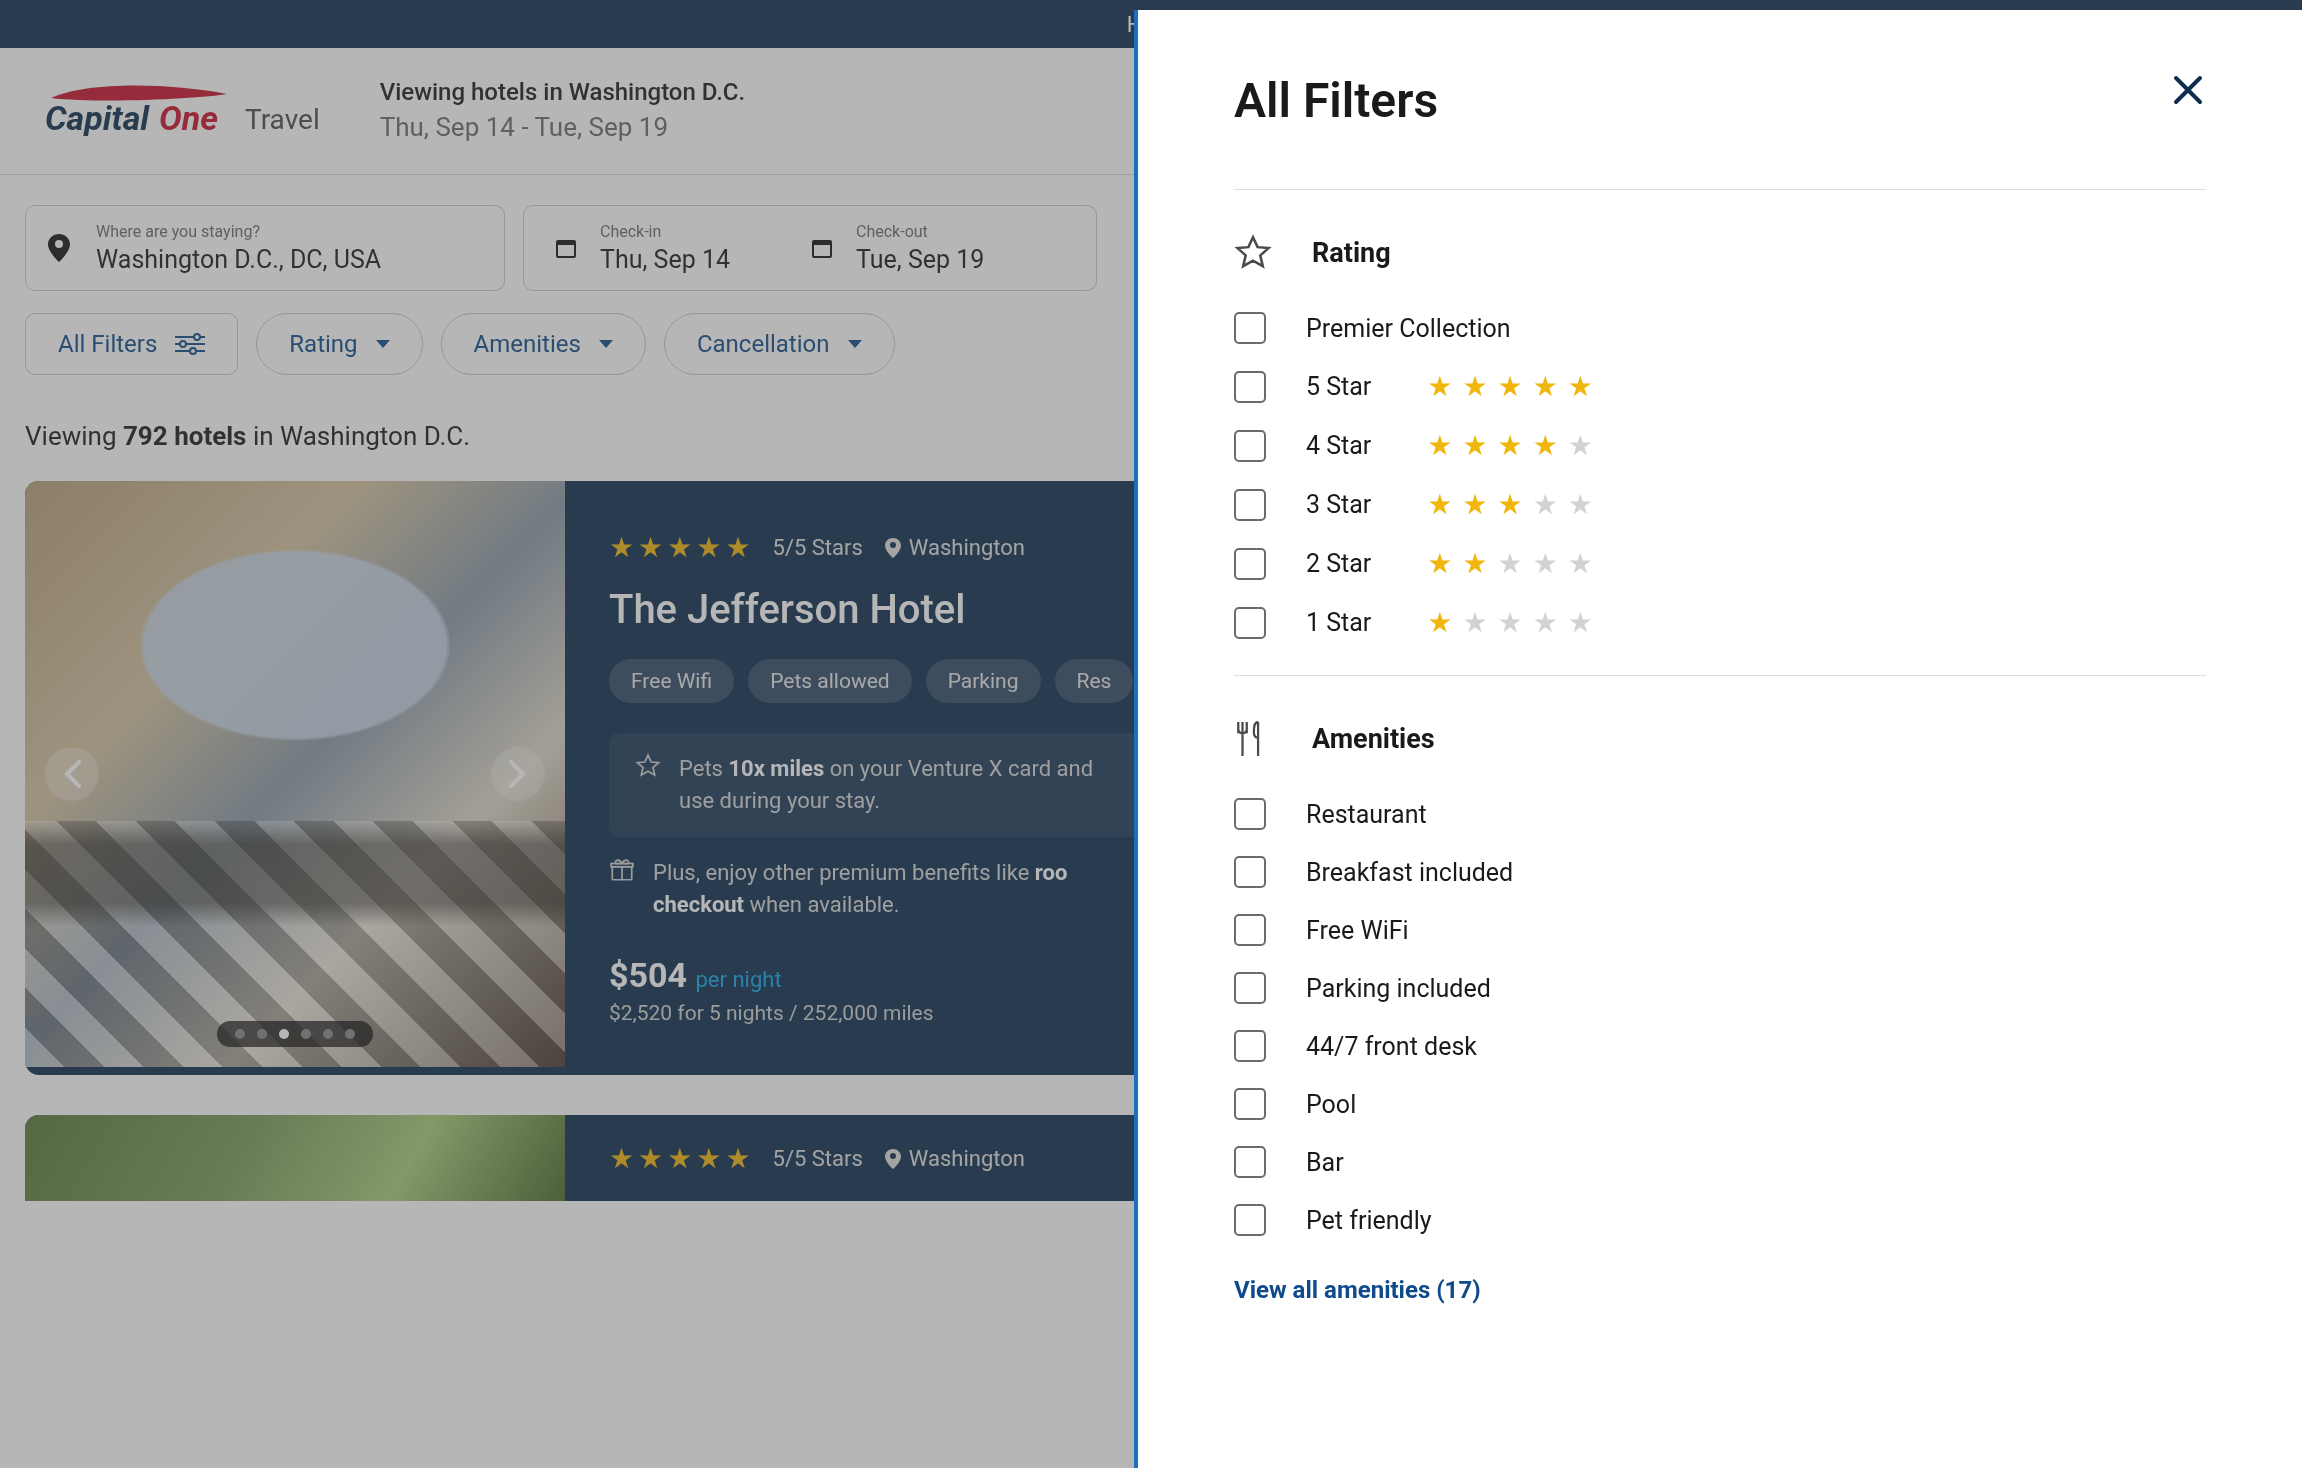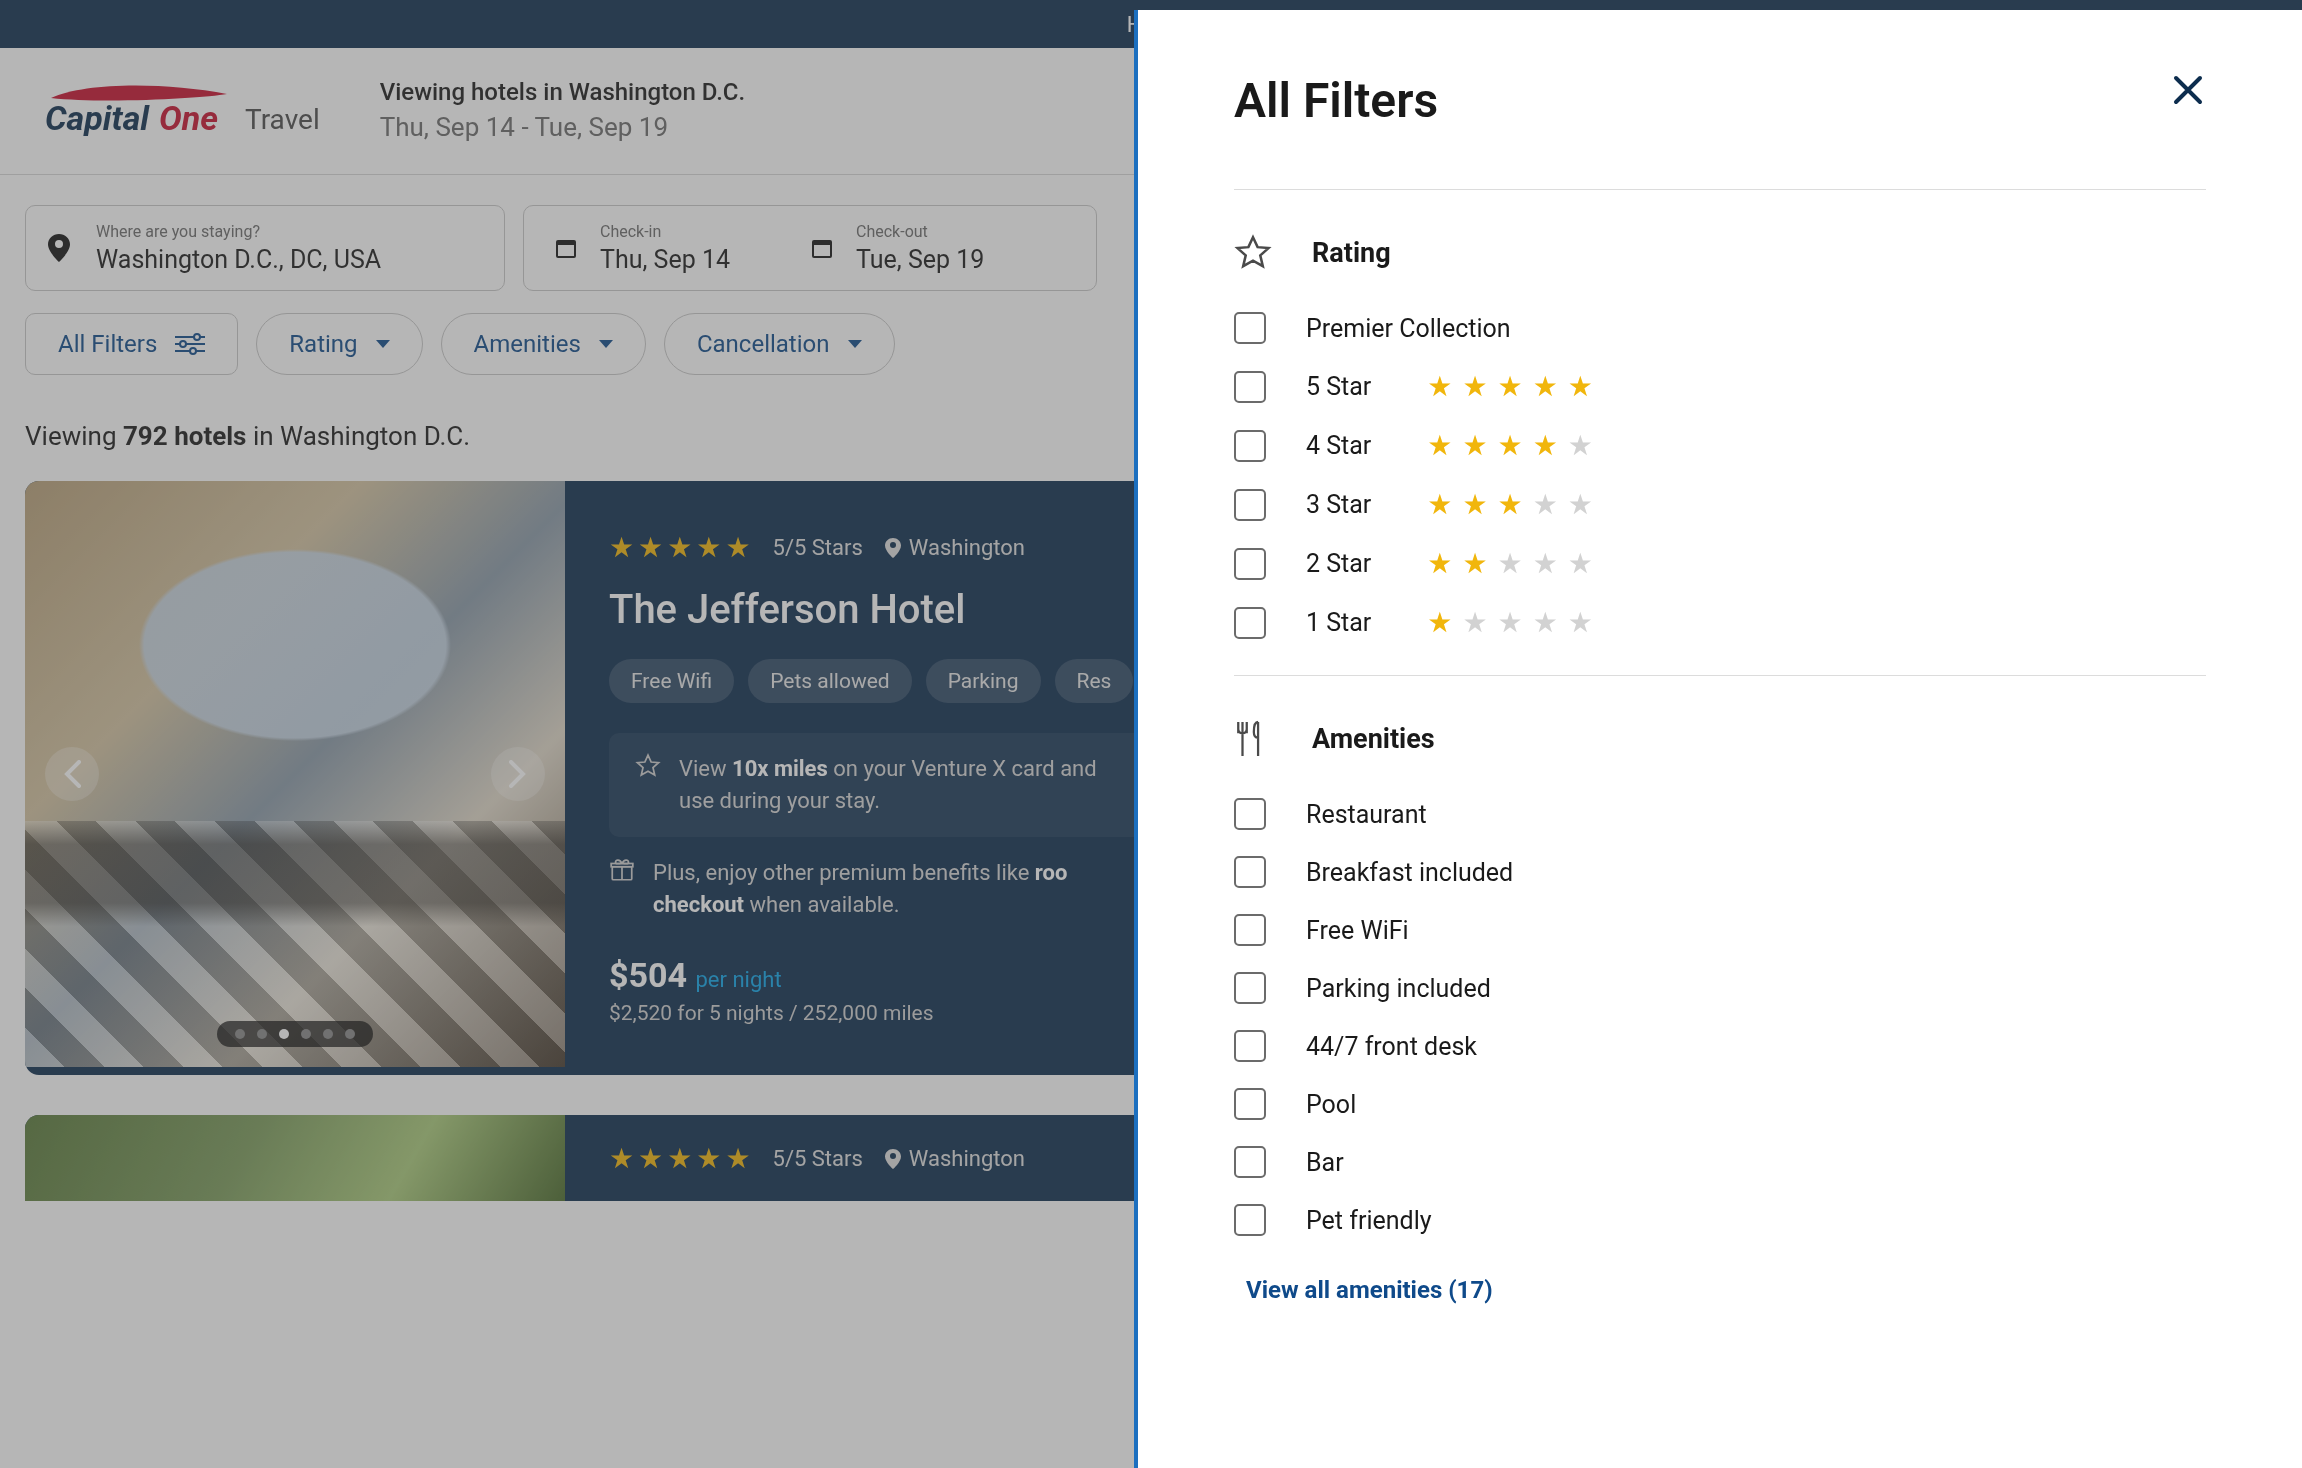--- a/index.html
+++ b/index.html
@@ -81,21 +81,21 @@
 .close-x { font-size: 40px; color: #0d2d4e; cursor: pointer; font-weight: 300; }
 .drawer-hr { border: none; border-top: 1px solid #dcdcdc; margin-bottom: 44px; }
 .section-title { display: flex; align-items: center; gap: 40px; margin-bottom: 40px; }
 .section-title .sect-icon { width: 38px; height: 38px; color: #4a4a4a; }
 .section-title .sect-label { font-size: 27px; font-weight: 700; color: #1a1a1a; }
 .check-row { display: flex; align-items: center; gap: 40px; margin-bottom: 26px; font-size: 25px; color: #1a1a1a; }
 .checkbox { width: 32px; height: 32px; border: 2.6px solid #6b6b6b; border-radius: 5px; cursor: pointer; flex-shrink: 0; }
 .rating-stars-line { display: inline-flex; gap: 10px; margin-left: 16px; }
 .star { color: #f1b60c; font-size: 28px; }
 .star.off { color: #d2d2d2; }
-.view-all-link { color: #0f4a8a; font-weight: 700; font-size: 24px; cursor: pointer; margin-top: 14px; display: inline-block; margin-left: 12px; }
+.view-all-link { color: #0f4a8a; font-weight: 700; font-size: 24px; cursor: pointer; margin-top: 14px; display: inline-block; }
 
 svg { display: block; }
 </style>
 </head>
 <body>
 
 <div class="top-banner">
   <span>Hi Kyle, earn 5X miles on flights and 10X miles on hotels and rental cars when you book with your Venture X account.</span>
 </div>
 
@@ -229,21 +229,21 @@
       <span class="tag">Parking</span>
       <span class="tag">Res</span>
     </div>
     <div class="promo-box">
       <span>
         <svg width="26" height="26" viewBox="0 0 24 24">
             <path d="M12 2l2.9 6.3 6.9.6-5.2 4.6 1.6 6.8L12 16.8 5.8 20.3l1.6-6.8L2.2 8.9l6.9-.6L12 2z" fill="none" stroke="#d0d0d0" stroke-width="1.6"></path>
           </svg>
       </span>
       <div>
-        <span>View </span><strong>10x miles</strong><span> on your Venture X card and </span><br>
+        <span>Pets </span><strong>10x miles</strong><span> on your Venture X card and </span><br>
         <span>use during your stay.</span>
       </div>
     </div>
     <div class="benefit-line">
       <span>
         <svg width="26" height="26" viewBox="0 0 24 24">
             <g fill="none" stroke="#d0d0d0" stroke-width="1.6">
               <rect x="3" y="9" width="18" height="12" rx="1"></rect>
               <line x1="12" y1="9" x2="12" y2="21"></line>
               <rect x="2" y="6" width="20" height="3"></rect>

